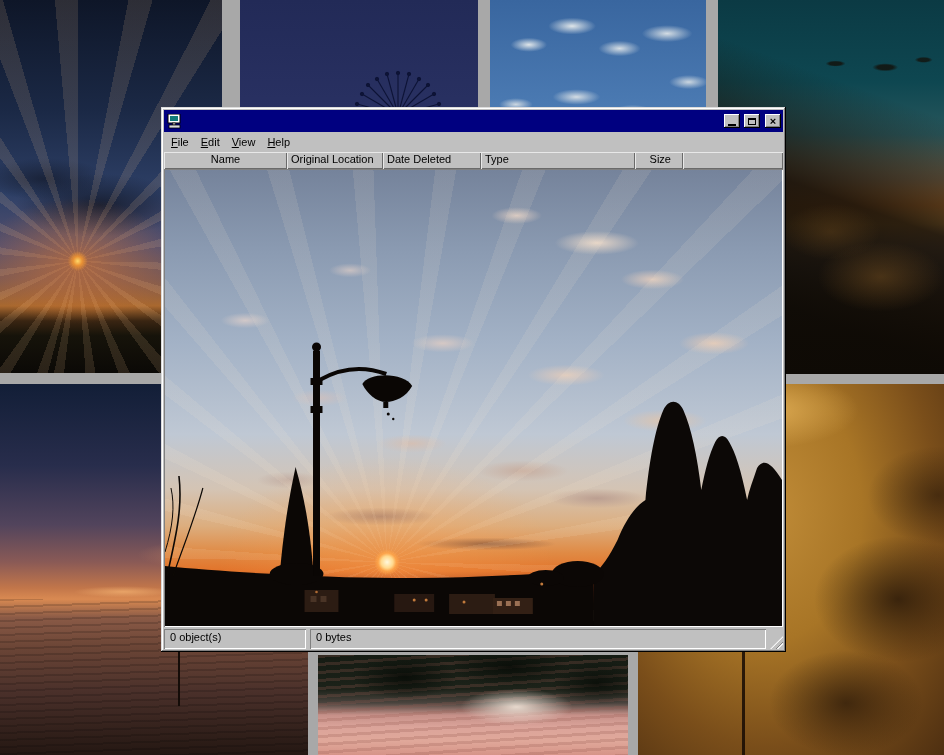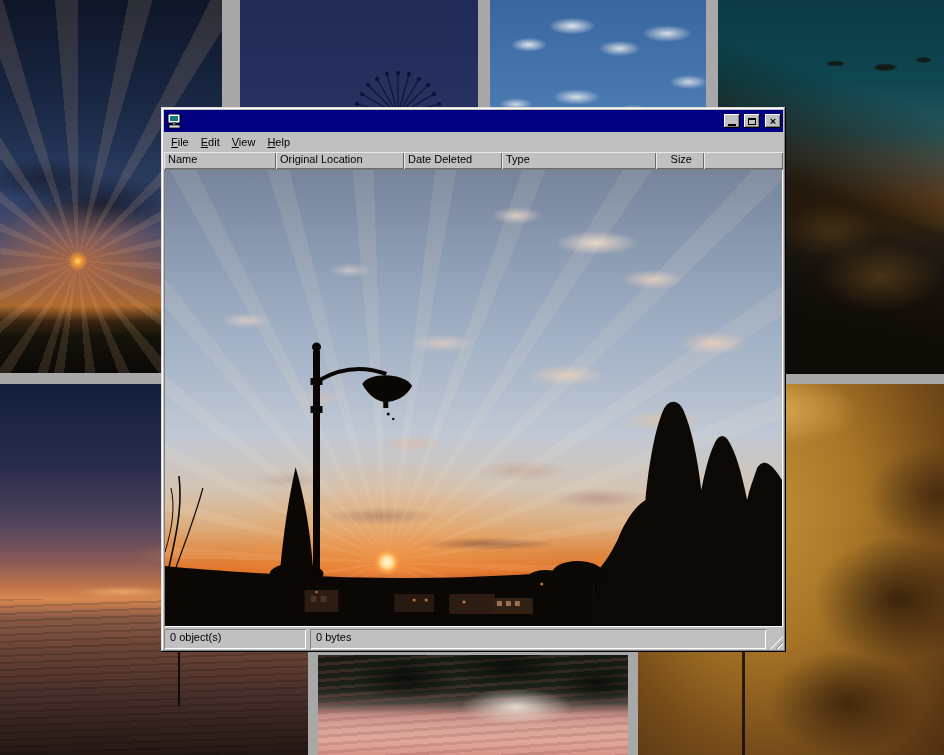--- a/index.html
+++ b/index.html
@@ -124,22 +124,22 @@
     font-size:11px;color:#000;
   }
   .menu-item{padding:2px 6px;}
   .menu-key{text-decoration:underline;}
   .headerbar{height:17px;flex:0 0 17px;display:flex;font-size:11px;color:#000;}
   .hcell{
     background:#c0c0c0;box-sizing:border-box;height:17px;
     box-shadow:inset 1px 1px 0 #e8e8e8, inset -1px -1px 0 #6a6a6a;
     padding:1px 4px 0 4px;white-space:nowrap;overflow:hidden;
   }
-  .hc-name{width:112px;}
-  .hc-origloc{width:128px;}
+  .hc-name{width:123px;text-align:center;}
+  .hc-origloc{width:96px;}
   .hc-datedel{width:98px;}
   .hc-type{width:154px;}
   .hc-size{width:48px;text-align:right;padding-right:12px;}
   .hc-fill{flex:1;}
   .content{
     flex:1;position:relative;overflow:hidden;
     box-shadow:inset 1px 1px 0 #808080, inset -1px -1px 0 #fff;
     background:#000;
   }
   .photo{

